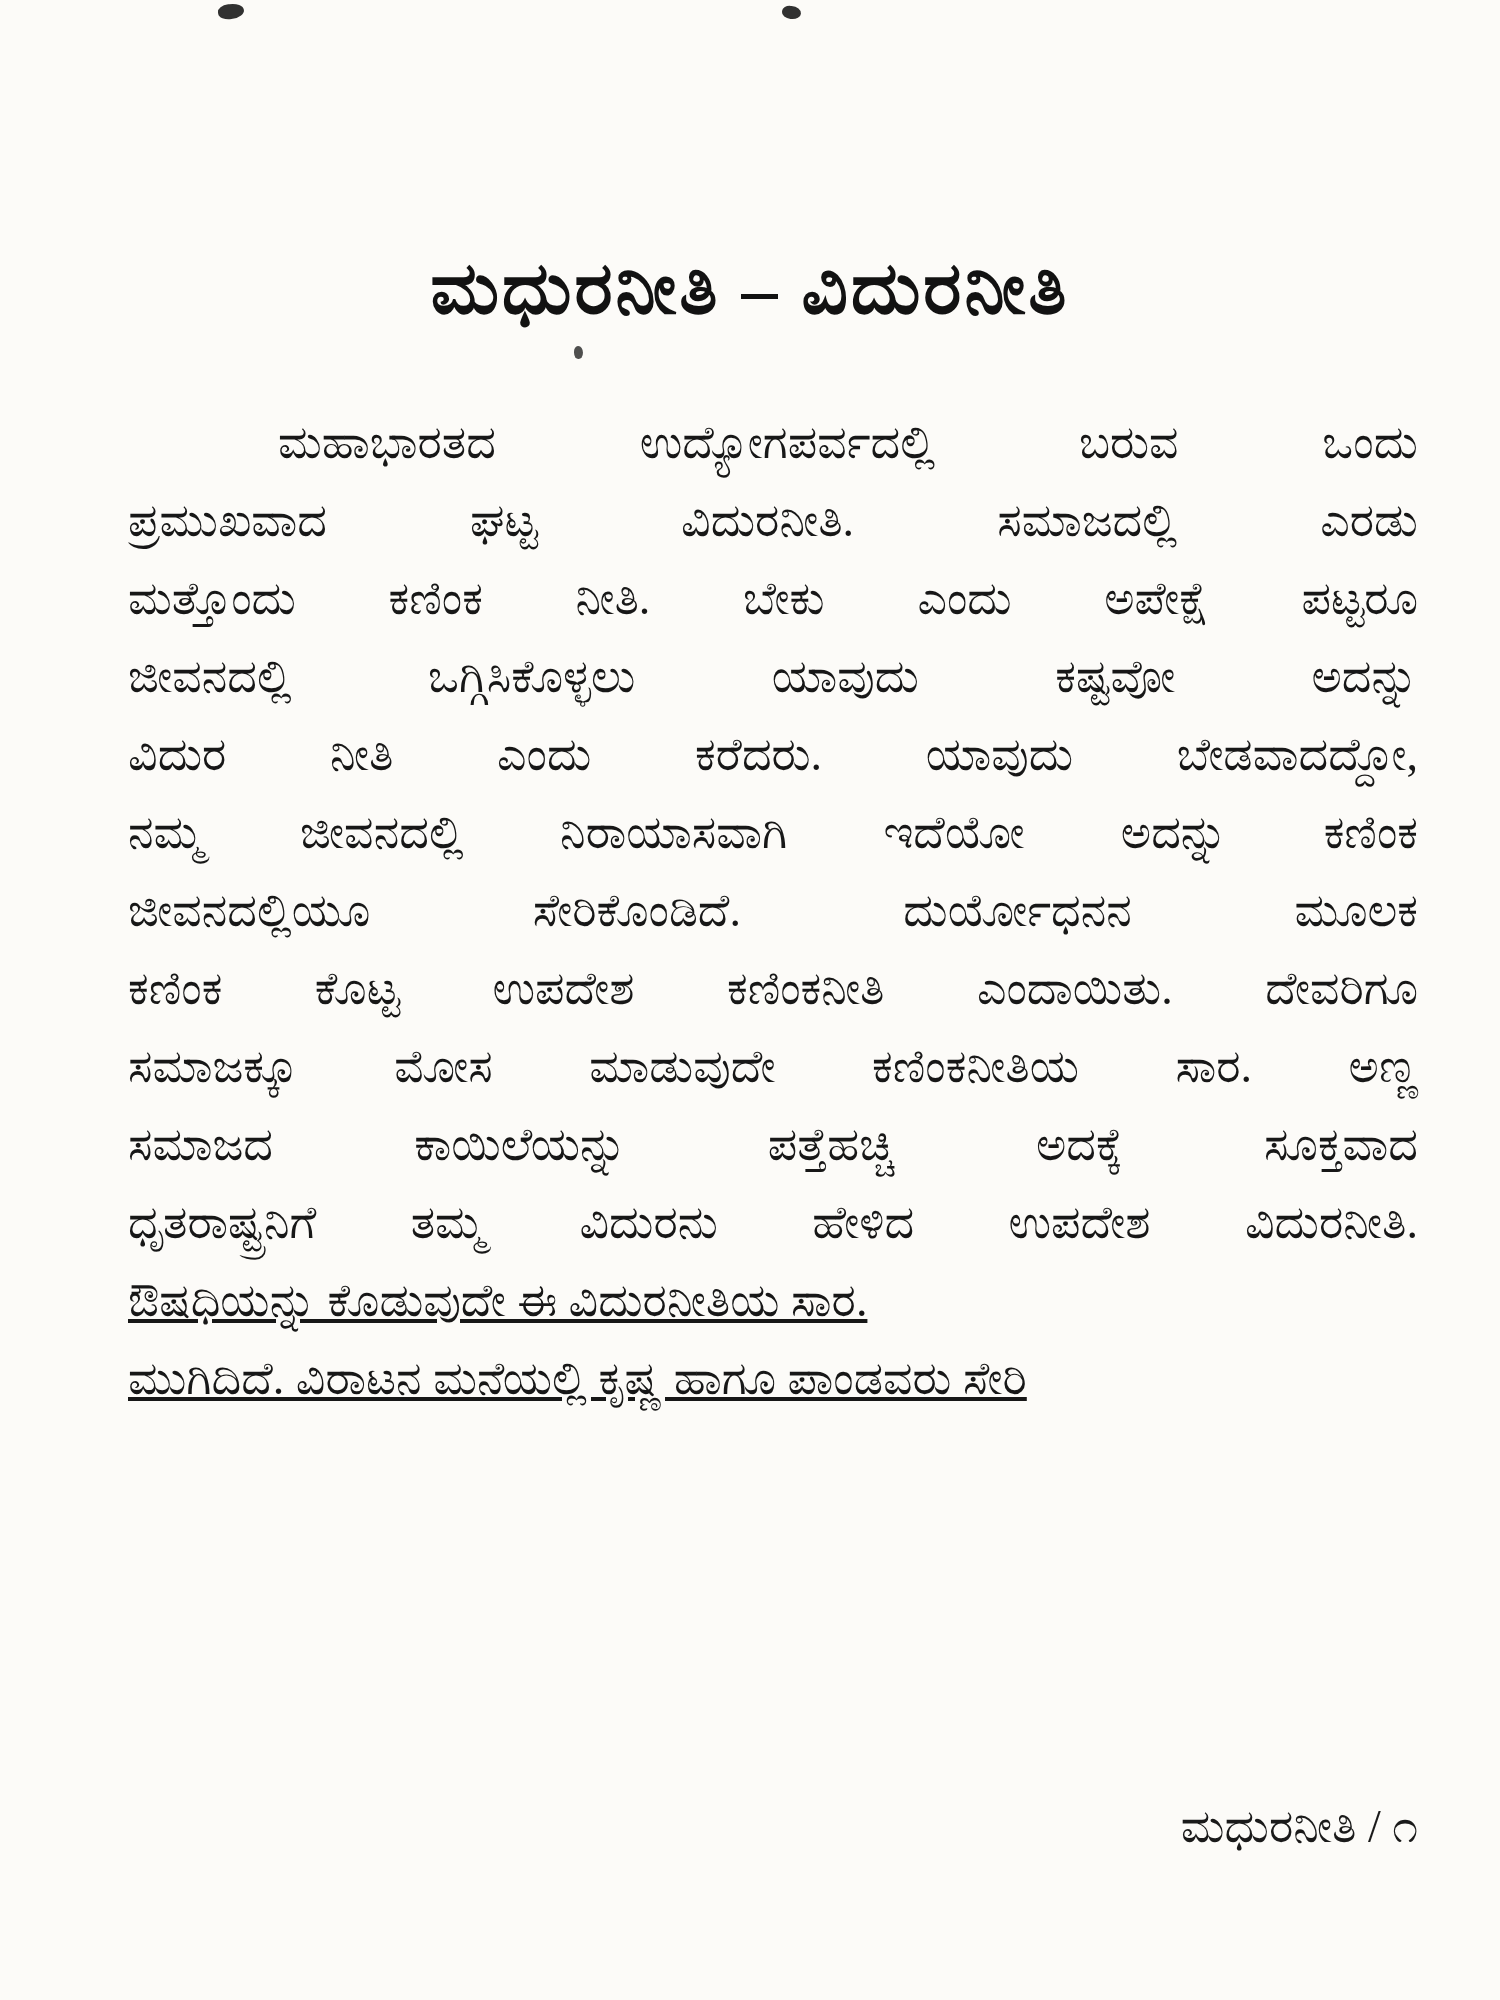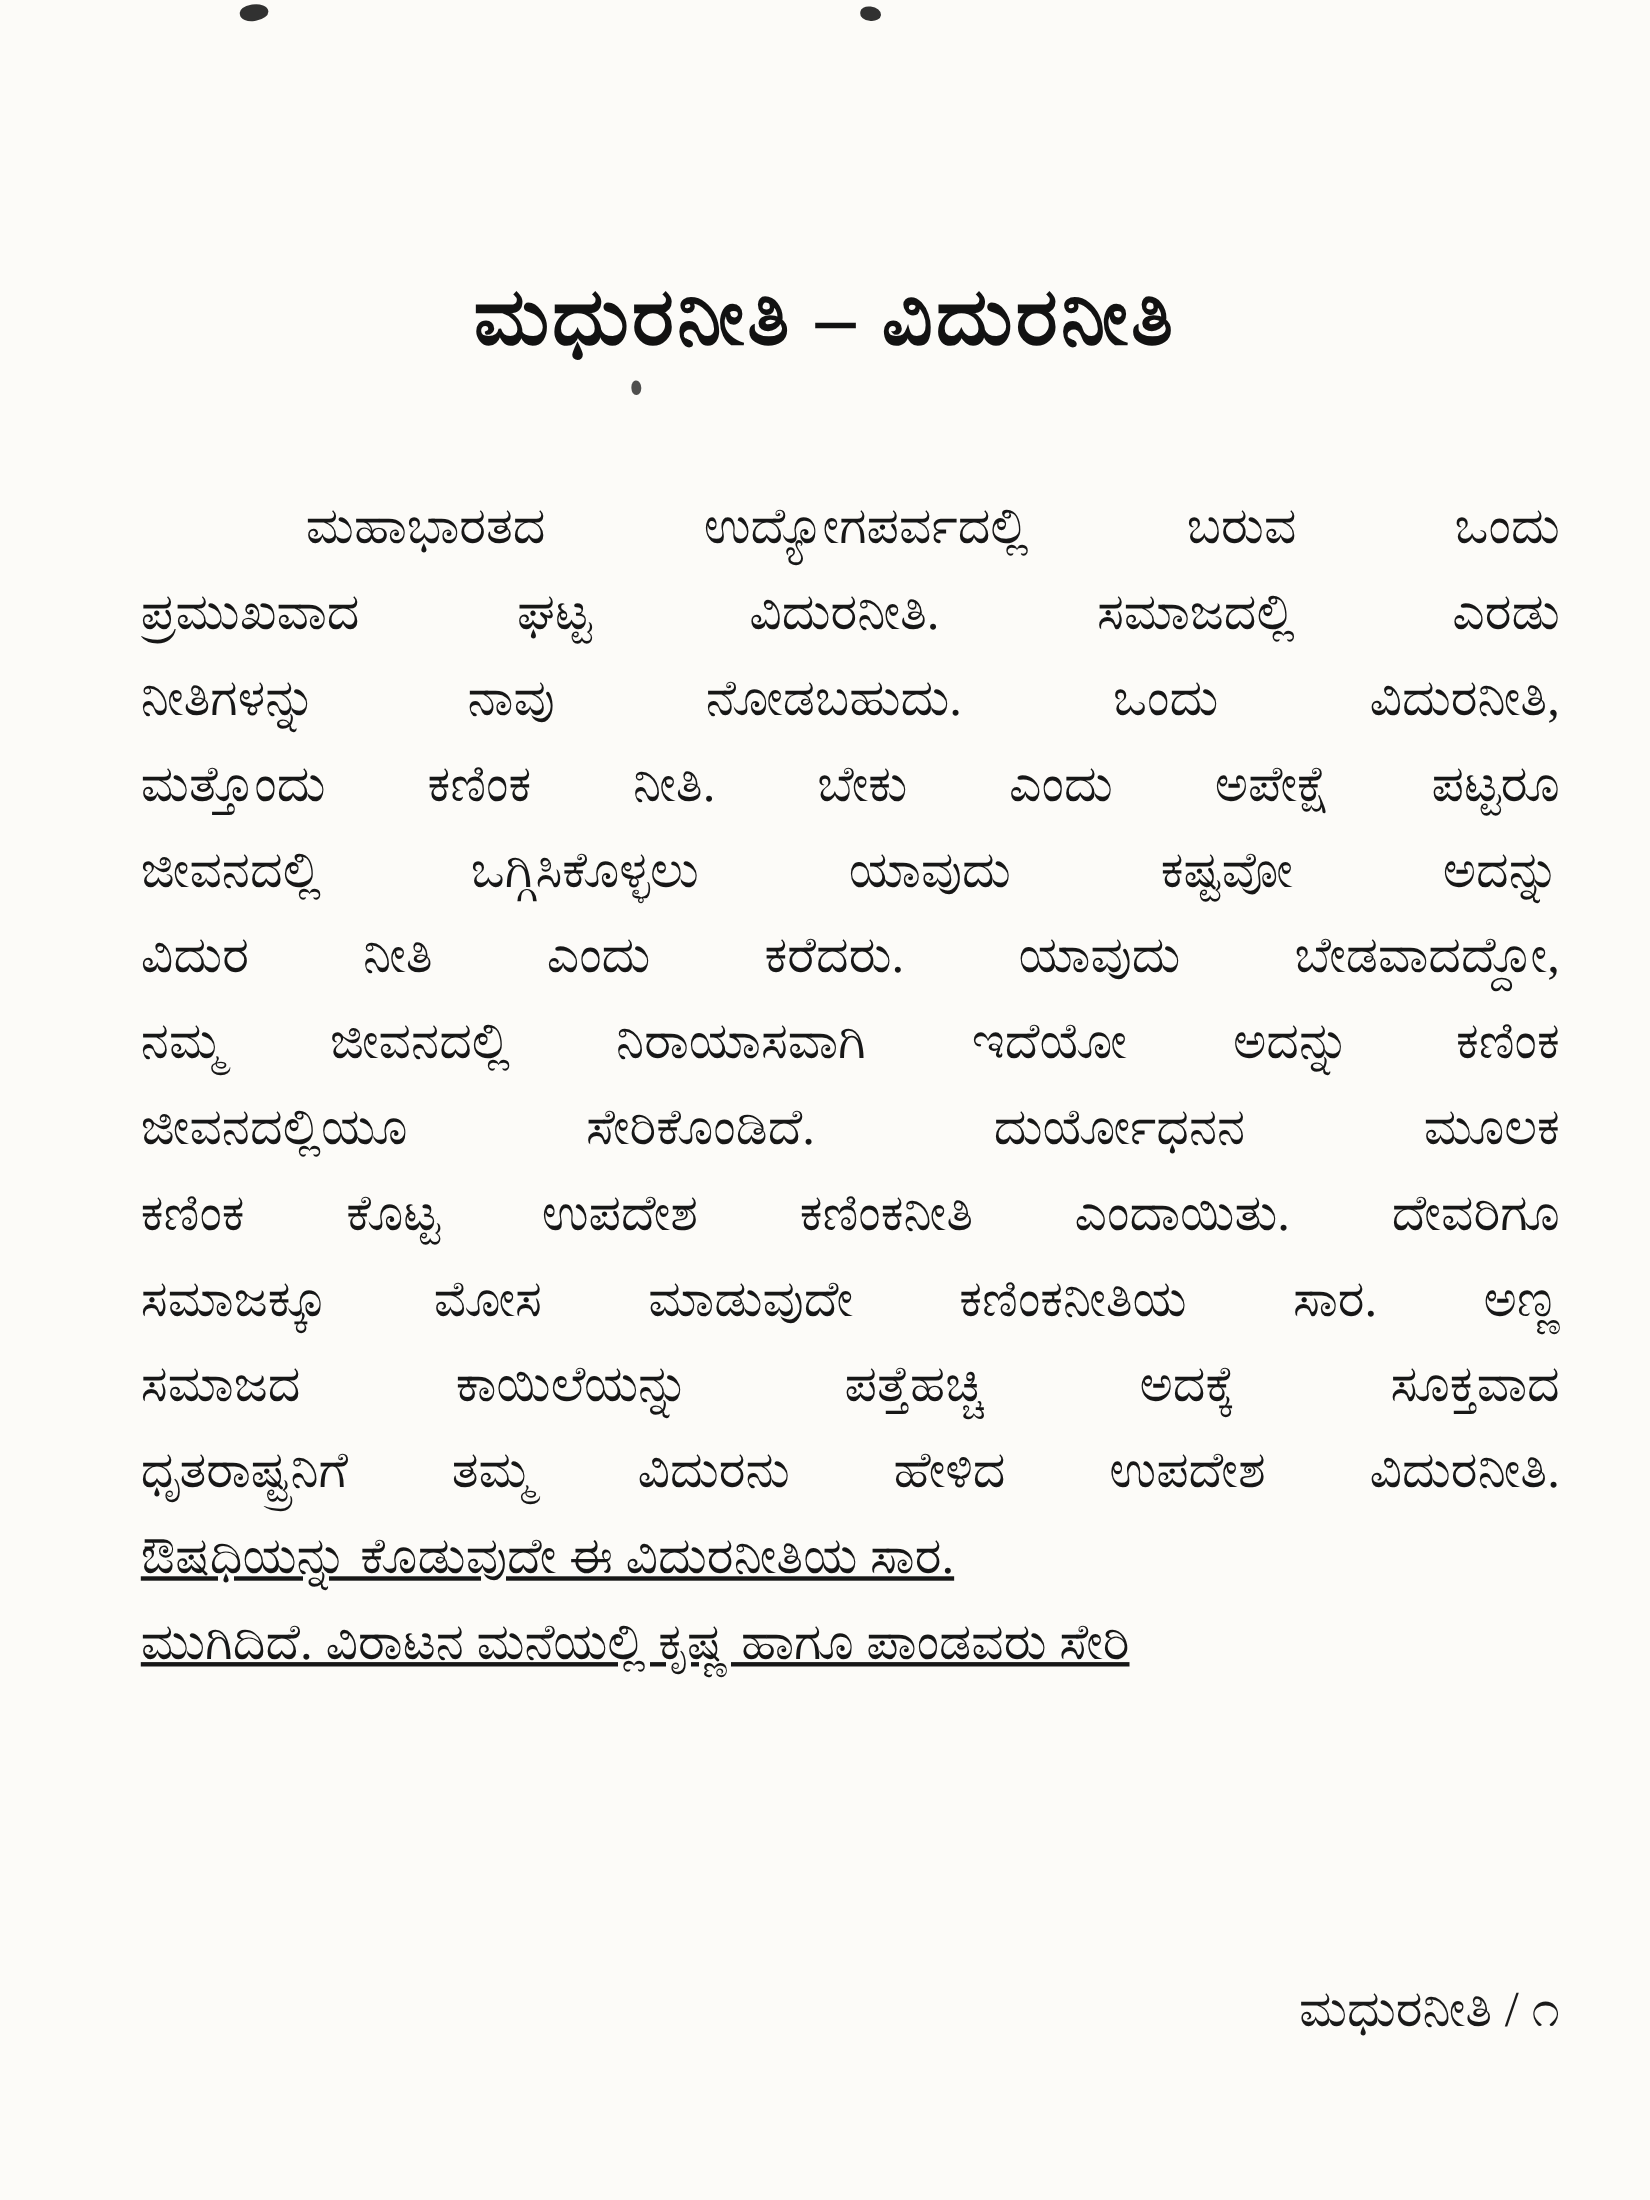--- a/index.html
+++ b/index.html
@@ -24,21 +24,21 @@
     width: 100%;
     text-align: center;
     font-size: 72px;
     font-weight: bold;
     letter-spacing: 3px;
     color: #121212;
     white-space: nowrap;
   }
   .body-block {
     position: absolute;
-    top: 440px;
+    top: 404px;
     left: 128px;
     width: 1290px;
   }
   .para { margin: 0; padding: 0; }
   .line {
     font-size: 46px;
     line-height: 78px;
     text-align: justify;
     text-align-last: justify;
     color: #171717;
@@ -71,21 +71,20 @@
   <span class="artifact a1"></span>
   <span class="artifact a2"></span>
   <span class="artifact a3"></span>
 
   <h1 class="doc-title">ಮಧುರನೀತಿ – ವಿದುರನೀತಿ</h1>
 
   <div class="body-block">
     <div class="para">
       <div class="line indent">ಮಹಾಭಾರತದ ಉದ್ಯೋಗಪರ್ವದಲ್ಲಿ ಬರುವ ಒಂದು</div>
       <div class="line">ಪ್ರಮುಖವಾದ ಘಟ್ಟ ವಿದುರನೀತಿ. ಸಮಾಜದಲ್ಲಿ ಎರಡು</div>
-      <div class="line">ನೀತಿಗಳನ್ನು ನಾವು ನೋಡಬಹುದು. ಒಂದು ವಿದುರನೀತಿ,</div>
       <div class="line">ಮತ್ತೊಂದು ಕಣಿಂಕ ನೀತಿ. ಬೇಕು ಎಂದು ಅಪೇಕ್ಷೆ ಪಟ್ಟರೂ</div>
       <div class="line">ಜೀವನದಲ್ಲಿ ಒಗ್ಗಿಸಿಕೊಳ್ಳಲು ಯಾವುದು ಕಷ್ಟವೋ ಅದನ್ನು</div>
       <div class="line">ವಿದುರ ನೀತಿ ಎಂದು ಕರೆದರು. ಯಾವುದು ಬೇಡವಾದದ್ದೋ,</div>
       <div class="line">ನಮ್ಮ ಜೀವನದಲ್ಲಿ ನಿರಾಯಾಸವಾಗಿ ಇದೆಯೋ ಅದನ್ನು ಕಣಿಂಕ</div>
       <div class="line">ಜೀವನದಲ್ಲಿಯೂ ಸೇರಿಕೊಂಡಿದೆ. ದುರ್ಯೋಧನನ ಮೂಲಕ</div>
       <div class="line">ಕಣಿಂಕ ಕೊಟ್ಟ ಉಪದೇಶ ಕಣಿಂಕನೀತಿ ಎಂದಾಯಿತು. ದೇವರಿಗೂ</div>
       <div class="line">ಸಮಾಜಕ್ಕೂ ಮೋಸ ಮಾಡುವುದೇ ಕಣಿಂಕನೀತಿಯ ಸಾರ. ಅಣ್ಣ</div>
       <div class="line">ಸಮಾಜದ ಕಾಯಿಲೆಯನ್ನು ಪತ್ತೆಹಚ್ಚಿ ಅದಕ್ಕೆ ಸೂಕ್ತವಾದ</div>
       <div class="line">ಧೃತರಾಷ್ಟ್ರನಿಗೆ ತಮ್ಮ ವಿದುರನು ಹೇಳಿದ ಉಪದೇಶ ವಿದುರನೀತಿ.</div>
       <div class="line para-end">ಔಷಧಿಯನ್ನು ಕೊಡುವುದೇ ಈ ವಿದುರನೀತಿಯ ಸಾರ.</div>

